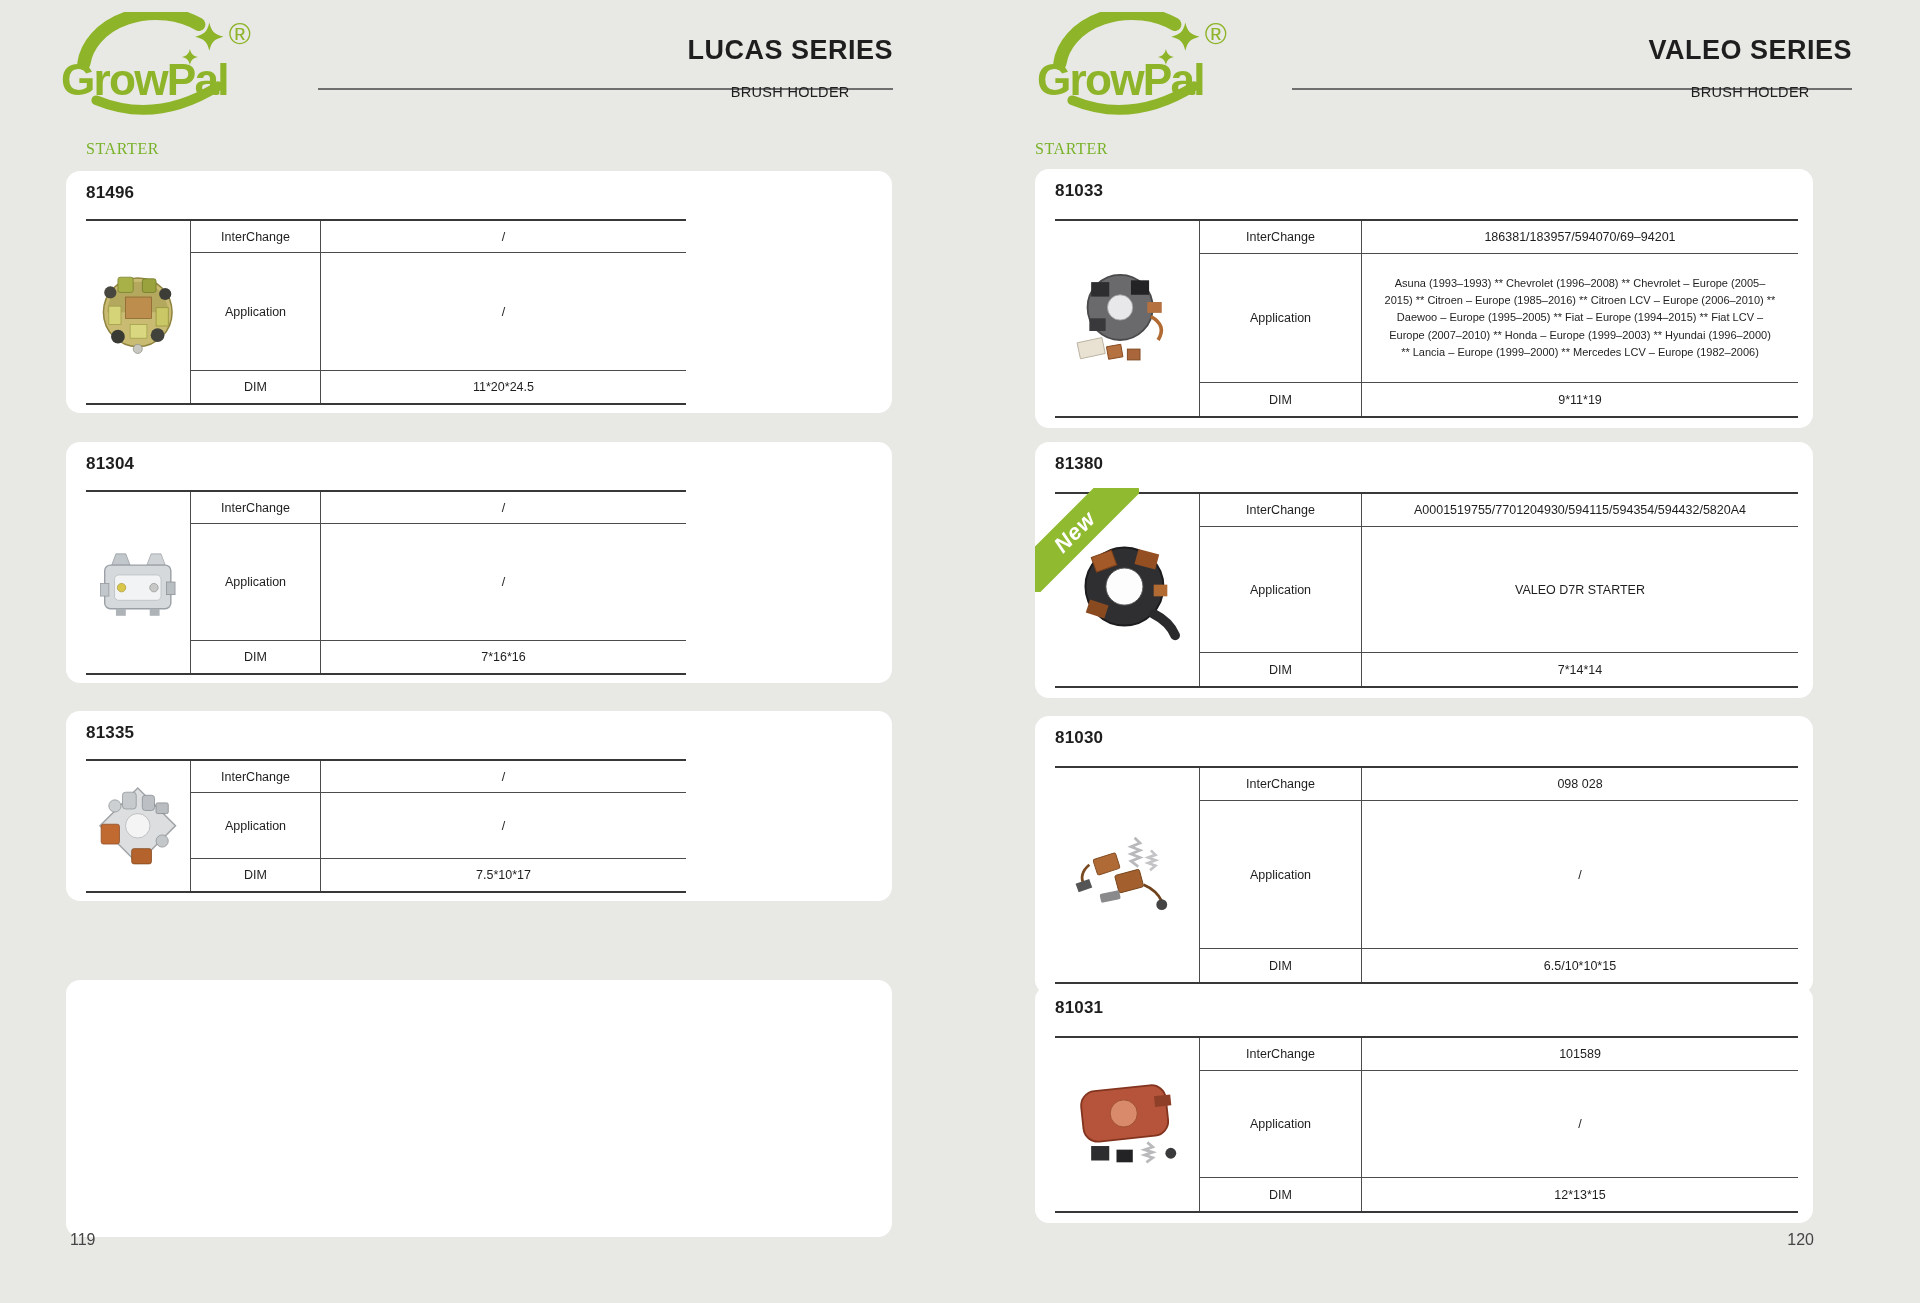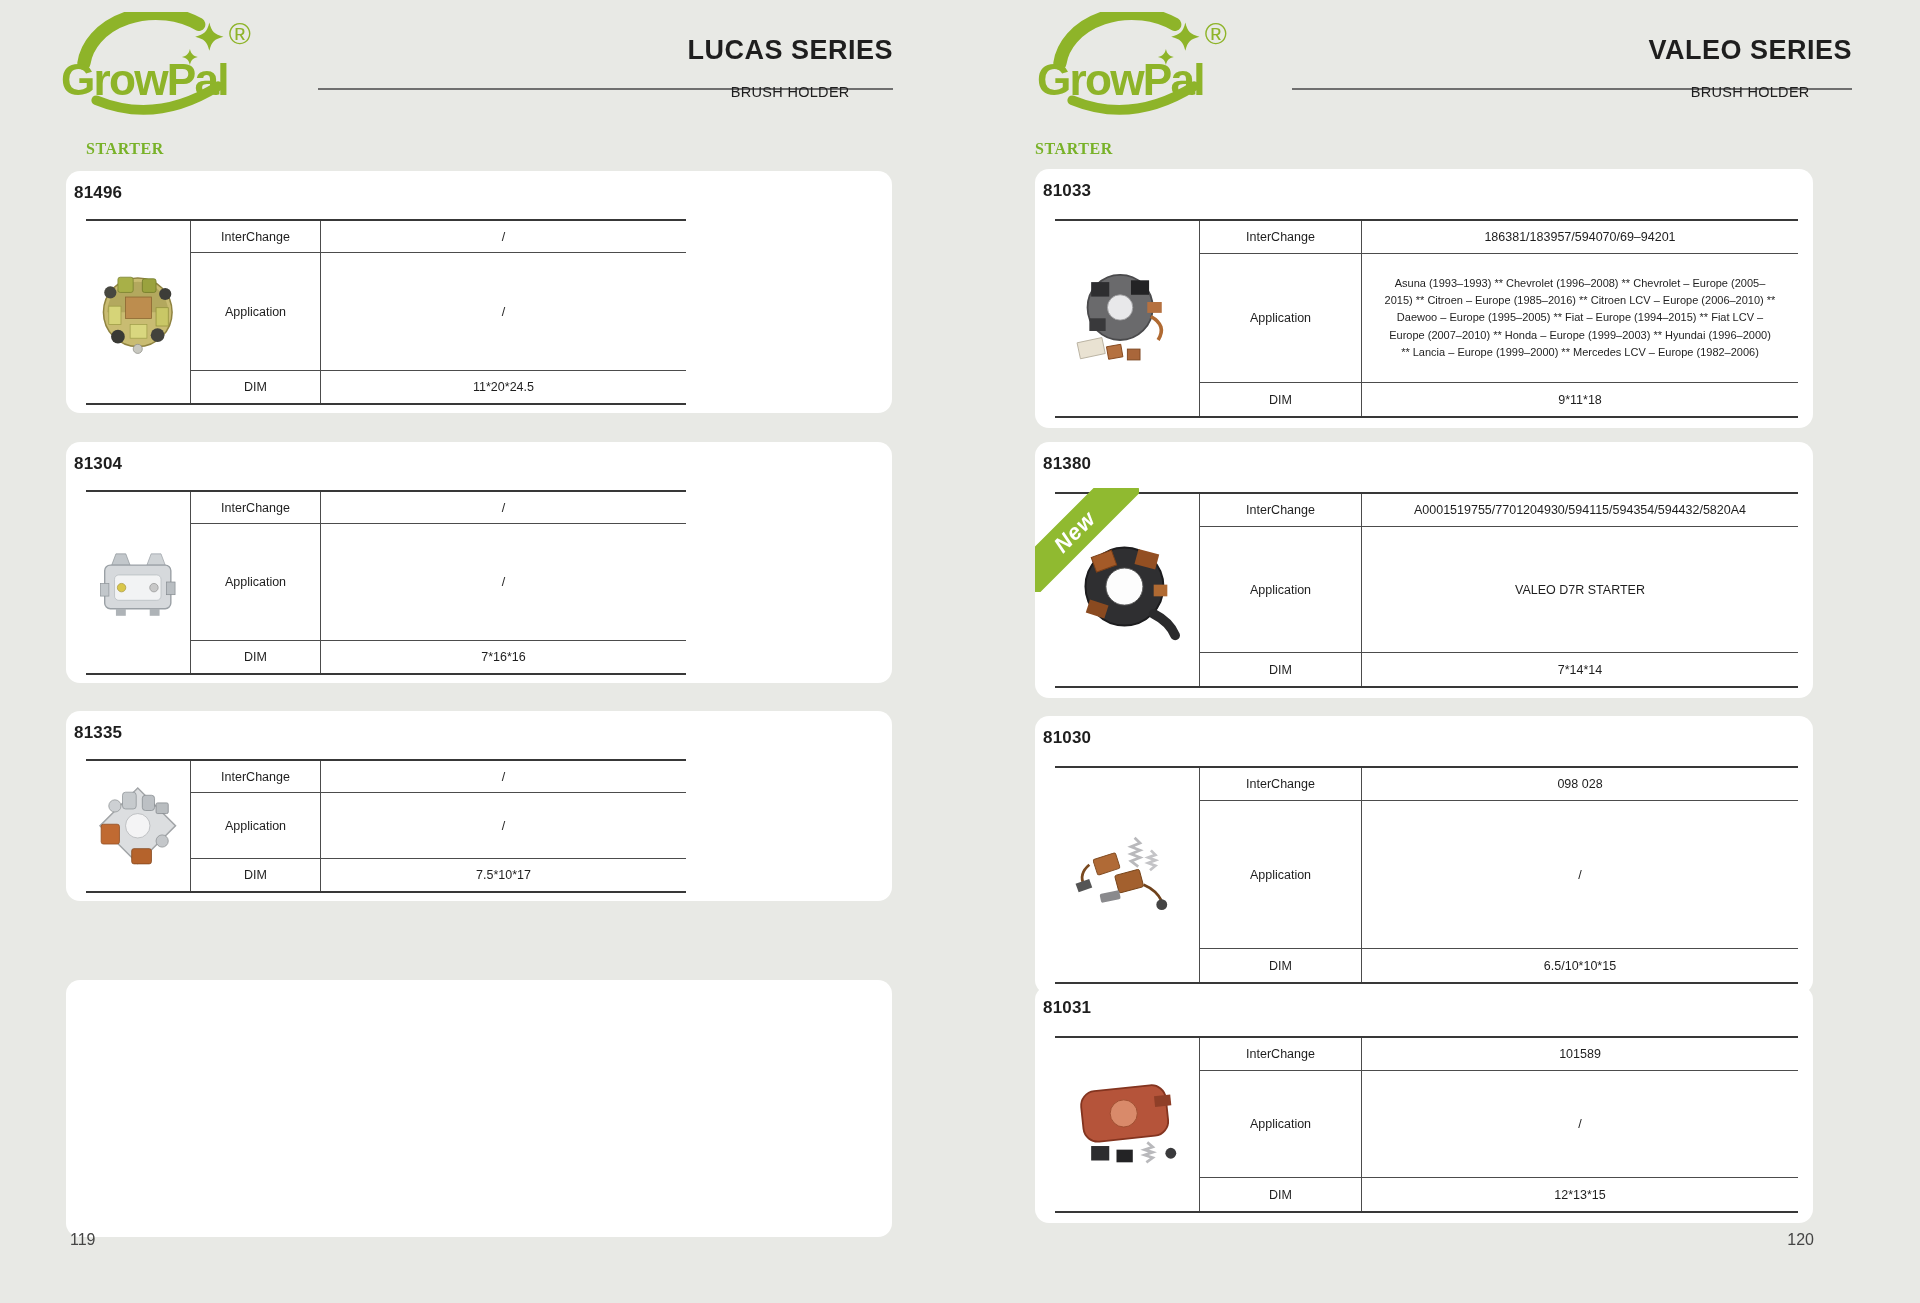--- a/index.html
+++ b/index.html
@@ -21,30 +21,30 @@
   .divider{position:absolute;top:88px;height:2px;background:#6f6f6f}
   .page-left .divider{left:318px;right:67px}
   .page-right .divider{left:332px;right:68px}
 
   .title-block{position:absolute;top:36px;text-align:center}
   .page-left .title-block{right:67px}
   .page-right .title-block{right:68px}
   .series-title{font-size:27px;font-weight:bold;letter-spacing:.5px;line-height:1.1}
   .series-subtitle{font-size:14.5px;margin-top:18px;letter-spacing:.3px}
 
-  .section-label{position:absolute;top:140px;font-family:"Liberation Serif",serif;font-weight:bold;
+  .section-label{position:absolute;top:140px;font-family:"Liberation Serif",serif;font-weight:normal;
     font-size:16px;color:var(--green2);letter-spacing:.6px}
   .page-left .section-label{left:86px}
   .page-right .section-label{left:75px}
 
   .card{position:absolute;background:var(--card);border-radius:14px;overflow:hidden}
   .page-left .card{left:66px;width:826px}
   .page-right .card{left:75px;width:778px}
 
-  .part-number{position:absolute;top:12px;left:8px;font-size:17px;font-weight:bold;letter-spacing:.2px}
+  .part-number{position:absolute;top:12px;left:20px;font-size:17px;font-weight:bold;letter-spacing:.2px}
 
   .ptable{position:absolute;left:20px;top:48px;bottom:8px;display:flex;
     border-top:2px solid var(--line2);border-bottom:2px solid var(--line2)}
   .page-left .ptable{width:600px}
   .page-right .ptable{width:743px;top:50px;bottom:10px}
 
   .col-img{display:flex;align-items:center;justify-content:center;border-right:1px solid var(--line)}
   .page-left .col-img{width:105px}
   .page-right .col-img{width:145px}
   .col-img svg{width:88%;max-height:94%}
@@ -242,21 +242,21 @@
               <div class="row row-ic">
                 <div class="cell-label">InterChange</div>
                 <div class="cell-value">186381/183957/594070/69–94201</div>
               </div>
               <div class="row row-app">
                 <div class="cell-label">Application</div>
                 <div class="cell-value app-long">Asuna (1993–1993) ** Chevrolet (1996–2008) ** Chevrolet – Europe (2005–2015) ** Citroen – Europe (1985–2016) ** Citroen LCV – Europe (2006–2010) ** Daewoo – Europe (1995–2005) ** Fiat – Europe (1994–2015) ** Fiat LCV – Europe (2007–2010) ** Honda – Europe (1999–2003) ** Hyundai (1996–2000) ** Lancia – Europe (1999–2000) ** Mercedes LCV – Europe (1982–2006)</div>
               </div>
               <div class="row row-dim">
                 <div class="cell-label">DIM</div>
-                <div class="cell-value">9*11*18</div>
+                <div class="cell-value">9*11*19</div>
               </div>
             </div>
           </div>
         </div>
         <div class="card" style="top: 442px; height: 256px;">
           <div class="part-number">81380</div>
           <div class="ptable">
             <div class="col-img">
               <svg viewBox="0 0 130 120">
                 <circle cx="62" cy="56" r="40" fill="#2f2f31" stroke="#1c1c1e" stroke-width="2"></circle>

